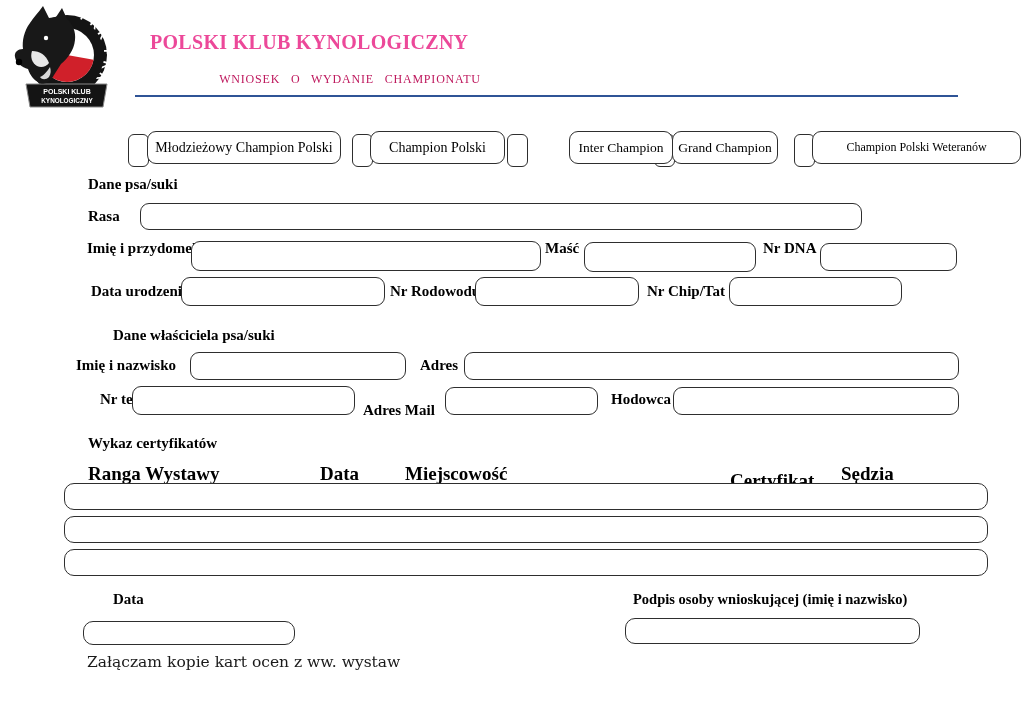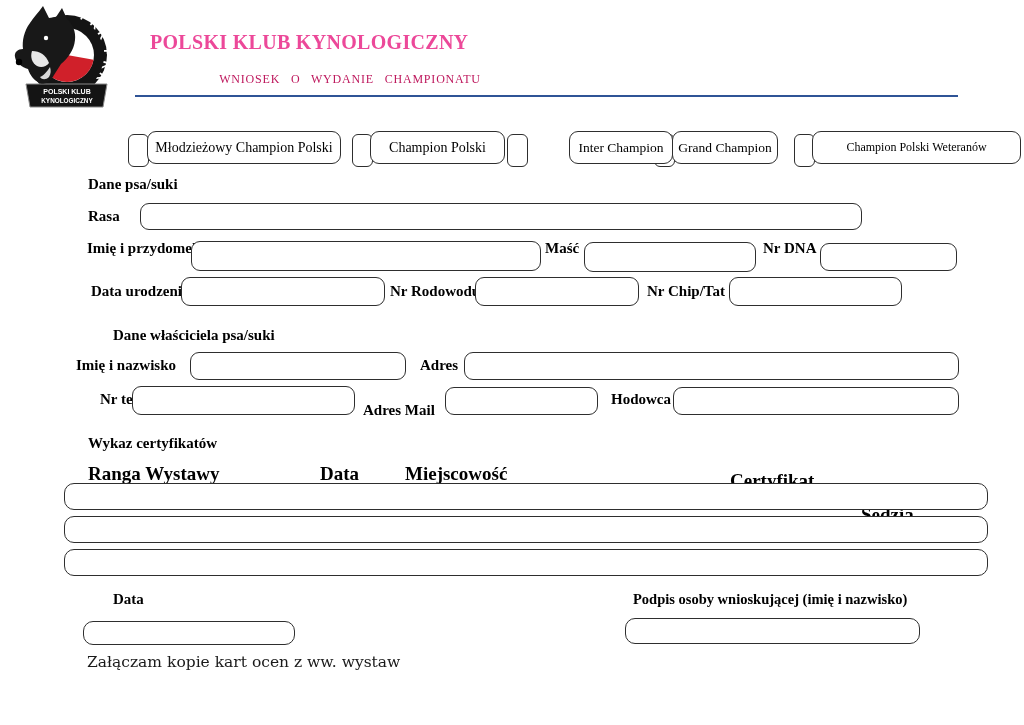--- a/index.html
+++ b/index.html
@@ -137,21 +137,21 @@
 
   <div class="lbl" style="left:611px;top:391px;">Hodowca</div>
   <input class="box" style="left: 673px; top: 387px; width: 286px; height: 28px;">
 
   <div class="sec-title" style="left:88px;top:435px;">Wykaz certyfikatów</div>
 
   <div class="col-hdr" style="left:88px;top:463px;">Ranga  Wystawy</div>
   <div class="col-hdr" style="left:320px;top:463px;">Data</div>
   <div class="col-hdr" style="left:405px;top:463px;">Miejscowość</div>
   <div class="col-hdr" style="left:690px;top:470px;margin-left:40px;">Certyfikat</div>
-  <div class="col-hdr" style="left:861px;top:463px;margin-top:41px;">Sędzia</div>
+  <div class="col-hdr" style="left:841px;top:463px;">Sędzia</div>
 
   <input class="box cert-row" style="top: 483px;">
   <input class="box cert-row" style="top: 516px;">
   <input class="box cert-row" style="top: 549px;">
 
   <div class="lbl" style="left:113px;top:591px;">Data</div>
   <div class="lbl" style="left:633px;top:591px;font-size:14.5px;">Podpis osoby wnioskującej (imię i nazwisko)</div>
 
   <input class="box" style="left: 83px; top: 621px; width: 212px; height: 24px; border-radius: 10px;">
   <input class="box" style="left: 625px; top: 618px; width: 295px; height: 26px; border-radius: 10px;">

